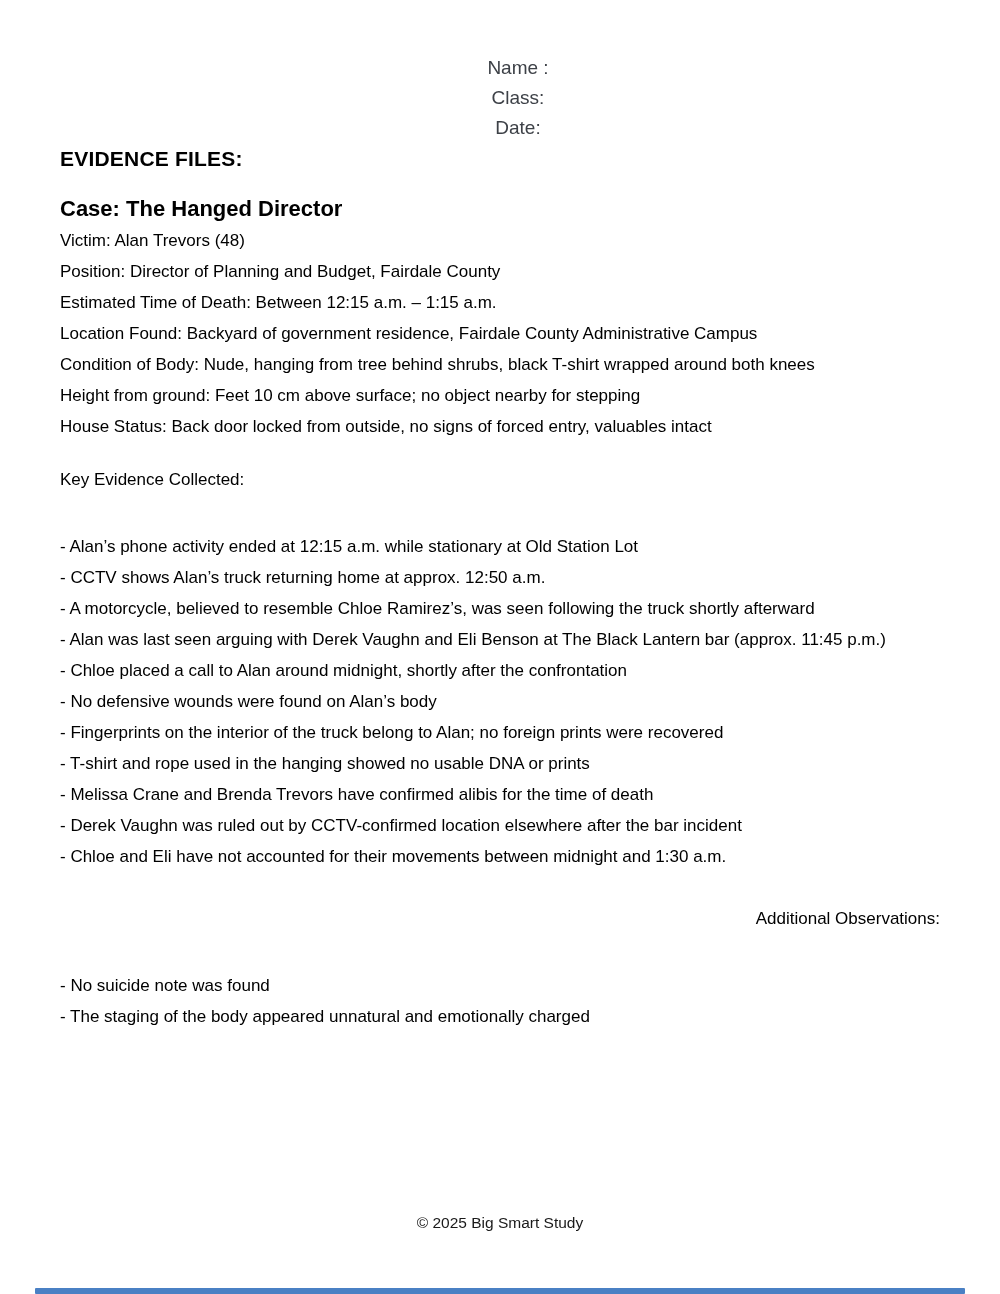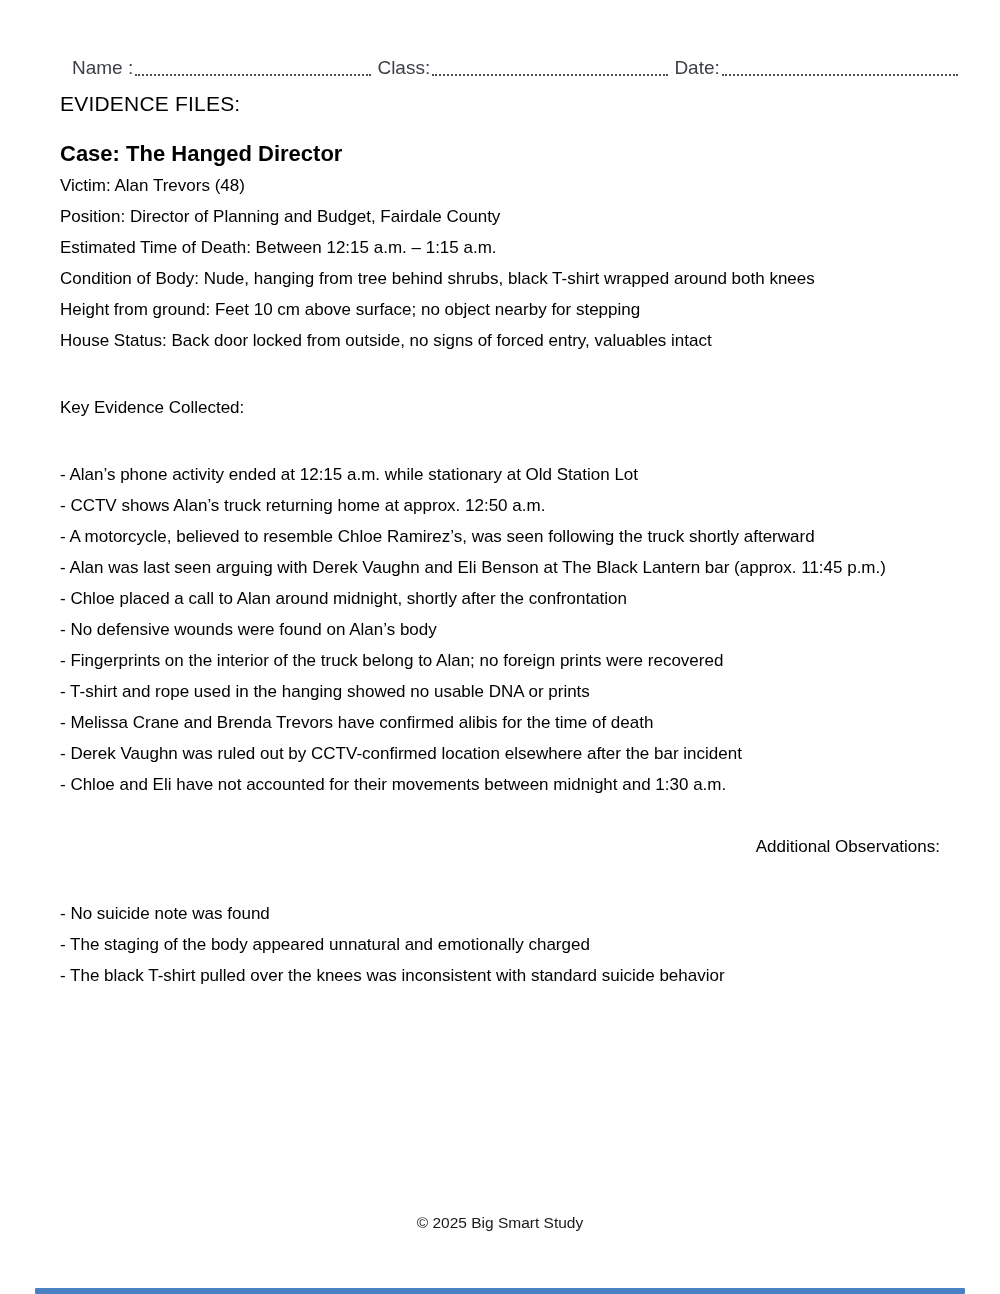--- a/index.html
+++ b/index.html
@@ -12,57 +12,58 @@
     font-family: "Liberation Sans", "DejaVu Sans", sans-serif;
     color: #000000;
     overflow: hidden;
   }
   .content {
     padding: 56px 60px 0 60px;
   }
   
   .header-row {
     display: flex;
-    align-items: flex-end;
+    align-items: center;
     color: #3d4147;
     font-size: 19px;
     line-height: 24px;
-    margin-left: 12px;
+    margin-left: 18px;
     margin-right: -18px;
+    flex-direction: column;
   }
   .header-row .label { white-space: nowrap; }
   .header-row .dots {
     flex: 1;
     border-bottom: 2px dotted #4a4e54;
     margin: 0 6px 4px 2px;
     height: 1px;
   }
   .header-row .dots.last { margin-right: 0; }
   
   .doc-title {
     font-size: 21px;
-    font-weight: normal;
+    font-weight: bold;
     letter-spacing: 0.2px;
-    margin-top: 13px;
+    margin-top: 2px;
     line-height: 22px;
   }
   .case-title {
     font-size: 22px;
     font-weight: bold;
     margin-top: 29px;
     line-height: 20px;
   }
   .detail-list { margin-top: 6px; }
   .detail-list .list-item,
   .section-heading,
   .dash-list .list-item {
     font-size: 17px;
     line-height: 31px;
   }
-  .section-heading { margin-top: 36px; }
+  .section-heading { margin-top: 22px; }
   .dash-list { margin-top: 36px; }
   .section-heading + .dash-list { }
   .obs-heading { margin-top: 31px; text-align: right; }
   .dash-list .list-item {
     padding-left: 12px;
     text-indent: -12px;
   }
   .footer {
     position: absolute;
     left: 0;
@@ -97,20 +98,21 @@
     </div>
 
     <div class="doc-title">EVIDENCE FILES:</div>
 
     <div class="case-title">Case: The Hanged Director</div>
 
     <div class="detail-list">
         <div class="list-item">Victim: Alan Trevors (48)</div>
         <div class="list-item">Position: Director of Planning and Budget, Fairdale County</div>
         <div class="list-item">Estimated Time of Death: Between 12:15 a.m. – 1:15 a.m.</div>
+        <div class="list-item">Location Found: Backyard of government residence, Fairdale County Administrative Campus</div>
         <div class="list-item">Condition of Body: Nude, hanging from tree behind shrubs, black T-shirt wrapped around both knees</div>
         <div class="list-item">Height from ground: Feet 10 cm above surface; no object nearby for stepping</div>
         <div class="list-item">House Status: Back door locked from outside, no signs of forced entry, valuables intact</div>
       </div>
 
     <div class="section-heading">Key Evidence Collected:</div>
 
     <div class="dash-list">
         <div class="list-item">- Alan’s phone activity ended at 12:15 a.m. while stationary at Old Station Lot</div>
         <div class="list-item">- CCTV shows Alan’s truck returning home at approx. 12:50 a.m.</div>
@@ -123,21 +125,20 @@
         <div class="list-item">- Melissa Crane and Brenda Trevors have confirmed alibis for the time of death</div>
         <div class="list-item">- Derek Vaughn was ruled out by CCTV-confirmed location elsewhere after the bar incident</div>
         <div class="list-item">- Chloe and Eli have not accounted for their movements between midnight and 1:30 a.m.</div>
       </div>
 
     <div class="section-heading obs-heading">Additional Observations:</div>
 
     <div class="dash-list">
         <div class="list-item">- No suicide note was found</div>
         <div class="list-item">- The staging of the body appeared unnatural and emotionally charged</div>
-        <div class="list-item">- The black T-shirt pulled over the knees was inconsistent with standard suicide behavior</div>
       </div>
 
   </div>
 
   <div class="footer">© 2025 Big Smart Study</div>
 
   <div class="accent-bar" style="background: rgb(74, 128, 196);"></div>
 </div>
 
 </body></html>

